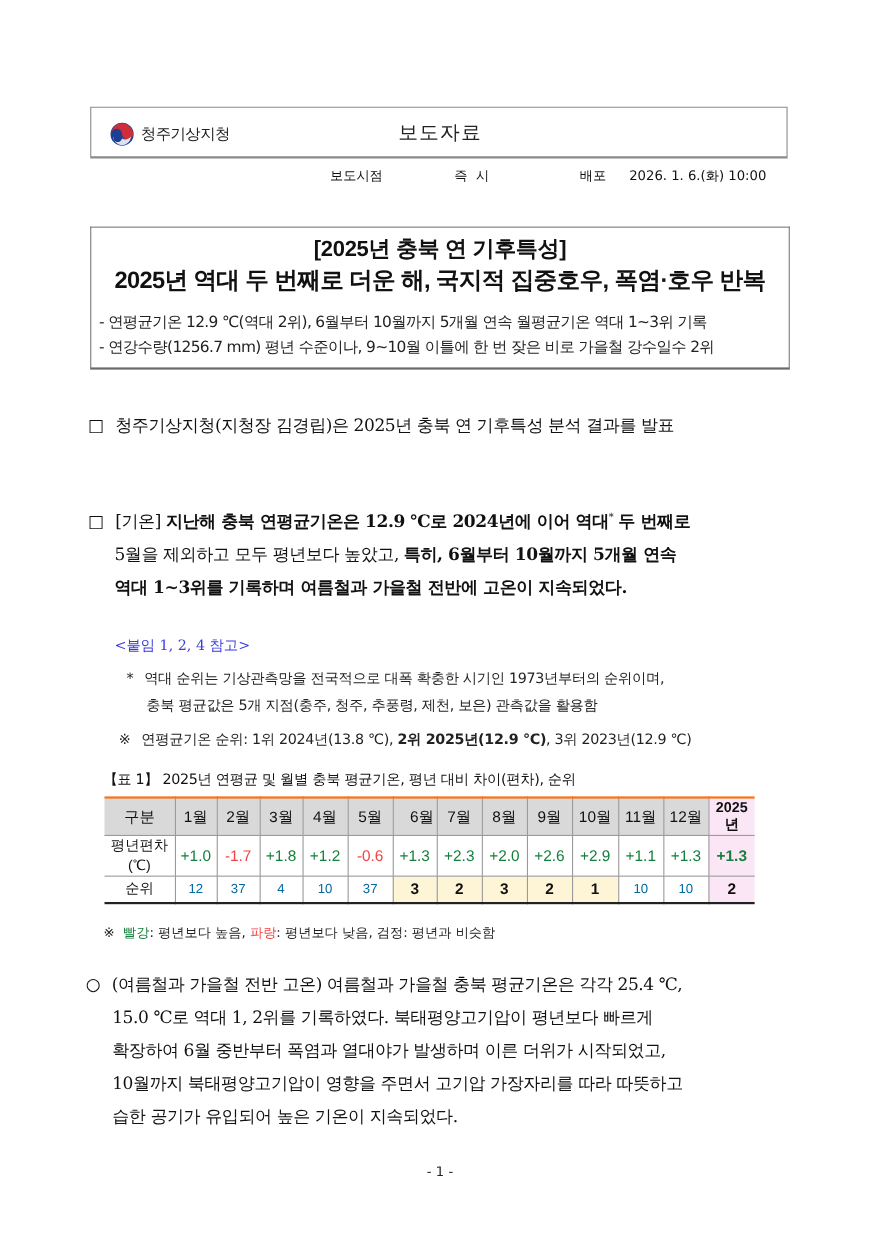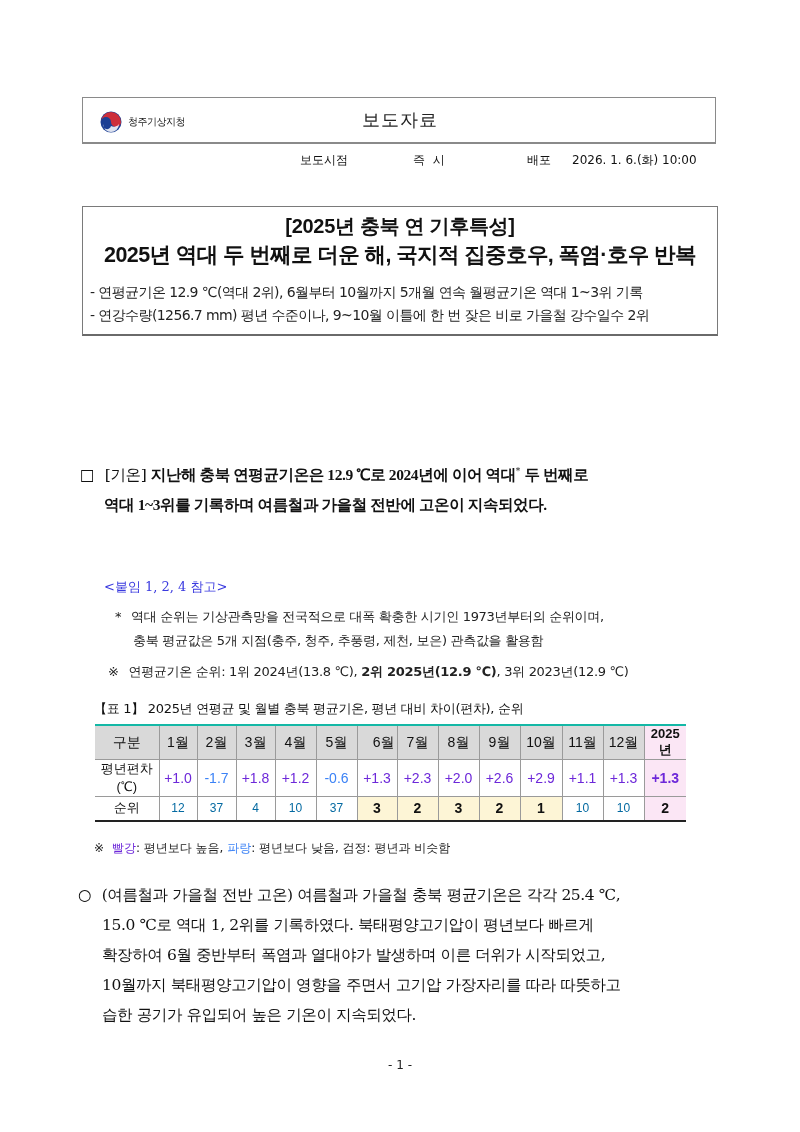--- a/index.html
+++ b/index.html
@@ -17,21 +17,21 @@
       left: 82px; top: 97px; width: 634px; height: 47px;
       border: 1px solid #8a8a8a;
       border-bottom: 2px solid #8a8a8a;
     }
     .logo {
       left: 100px; top: 111px; display: flex; align-items: center; gap: 6px;
     }
     .logo-mark { width: 22px; height: 22px; }
     .logo-text {
       font-family: "DejaVu Sans", "Liberation Sans", sans-serif;
-      font-size: 10px; color: #222; letter-spacing: -0.5px;
+      font-size: 14px; color: #222; letter-spacing: -0.5px;
     }
     .doc-type {
       left: 300px; top: 108px; width: 200px; text-align: center;
       font-family: "DejaVu Sans", sans-serif; font-size: 18px; color: #222;
       letter-spacing: 1px;
     }
 
     .release-row {
       top: 152px; font-family: "DejaVu Sans", sans-serif; font-size: 12px; color: #111;
     }
@@ -55,51 +55,51 @@
     .sub {
       left: 90px; font-family: "DejaVu Sans", sans-serif; font-size: 14px;
       color: #222; letter-spacing: -0.6px; white-space: nowrap;
     }
 
     
     .para {
       font-family: "DejaVu Serif", serif; font-size: 15.5px; line-height: 30px;
       color: #111; letter-spacing: -0.4px;
     }
-    .para b { font-weight: bold; font-family: Liberation Serif, serif; }
+    .para b { font-weight: bold; }
     .bullet-mark { font-family: "DejaVu Sans", sans-serif; }
     .indent { padding-left: 24px; }
     .note {
       font-family: "DejaVu Sans", sans-serif; font-size: 13px; color: #222;
       letter-spacing: -0.3px; white-space: nowrap;
     }
     .ref-link { color: #3a3adf; font-size: 13px; }
 
     
     .table-caption {
       left: 94px; top: 700px; font-family: "DejaVu Sans", sans-serif;
       font-size: 13px; color: #111; white-space: nowrap; letter-spacing: -0.3px;
     }
     table.stats {
       position: absolute; left: 95px; top: 724px;
       border-collapse: collapse;
       font-family: "Liberation Sans", sans-serif; font-size: 14px;
-      border-top: 2px solid #14b8a6; border-bottom: 2px solid #222;
+      border-top: 2px solid #f97316; border-bottom: 2px solid #222;
     }
     table.stats td, table.stats th {
       border: 1px solid #9a9a9a; height: 24px; text-align: center;
       padding: 0 2px; font-weight: normal;
     }
     table.stats th { background: #d9d9d9; }
     table.stats tr > *:first-child { border-left: none; }
     table.stats tr > *:last-child { border-right: none; }
     table.stats .hl { background: #fdf5d6; font-weight: bold; }
     table.stats .yr { background: #fbe6f5; font-weight: bold; }
-    .red { color: #6d28d9; }
-    .blue { color: #3b82f6; }
+    .red { color: #15803d; }
+    .blue { color: #ef4444; }
     .small { font-size: 12px; color: #0369a1; }
 
     .legend {
       left: 94px; top: 840px; font-family: "DejaVu Sans", sans-serif;
       font-size: 12px; color: #222; white-space: nowrap;
     }
 
     .page-num {
       left: 360px; top: 1058px; width: 80px; text-align: center;
       font-family: "DejaVu Sans", sans-serif; font-size: 12px; color: #222;
@@ -124,28 +124,36 @@
 <div class="abs release-row" style="left:527px;">배포</div>
 <div class="abs release-row" style="left:572px;">2026. 1. 6.(화) 10:00</div>
 
 <div class="abs title-box"></div>
 <div class="abs title-1">[2025년 충북 연 기후특성]</div>
 <div class="abs title-2">2025년 역대 두 번째로 더운 해, 국지적 집중호우, 폭염·호우 반복</div>
 <div class="abs sub" style="top:284px;">-  연평균기온 12.9 ℃(역대 2위), 6월부터 10월까지 5개월 연속 월평균기온 역대 1~3위 기록</div>
 <div class="abs sub" style="top:307px;">-  연강수량(1256.7 mm) 평년 수준이나, 9~10월 이틀에 한 번 잦은 비로 가을철 강수일수 2위</div>
 
 <div class="abs para" style="left:80px; top:372px; width:650px;">
+  <div style="white-space:nowrap;">
+    <span class="bullet-mark">□</span>
+    <span style="margin-left:6px;">청주기상지청(지청장 김경립)은 2025년 충북 연 기후특성 분석 결과를 발표</span>
+  </div>
 </div>
 
 <div class="abs para" style="left:80px; top:456px; width:650px;">
   <div style="white-space:nowrap;">
     <span class="bullet-mark">□</span>
     <span style="margin-left:6px;">[기온]</span>
     <b>지난해 충북 연평균기온은 12.9 ℃로 2024년에 이어 역대</b><sup style="font-size:9px;">*</sup>
     <b>두 번째로</b>
+  </div>
+  <div class="indent" style="white-space:nowrap;">
+    <span>5월을 제외하고 모두 평년보다 높았고,</span>
+    <b>특히, 6월부터 10월까지 5개월 연속</b>
   </div>
   <div class="indent" style="white-space:nowrap;">
     <b>역대 1~3위를 기록하며 여름철과 가을철 전반에 고온이 지속되었다.</b>
   </div>
 </div>
 <div class="abs ref-link" style="left:104px; top:578px;">&lt;붙임 1, 2, 4 참고&gt;</div>
 
 <div class="abs note" style="left:115px; top:608px;">
   <span>*</span>
   <span style="margin-left:6px;">역대 순위는 기상관측망을 전국적으로 대폭 확충한 시기인 1973년부터의 순위이며,</span>

